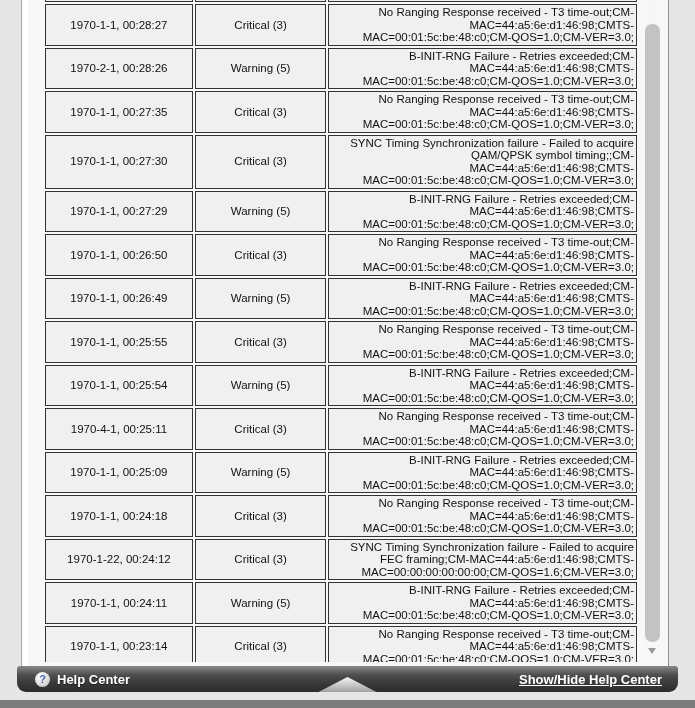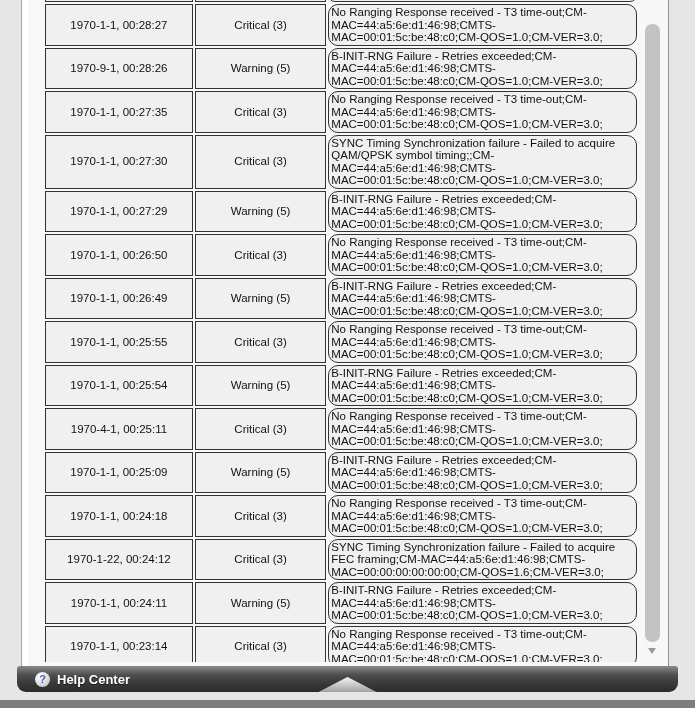--- a/index.html
+++ b/index.html
@@ -41,21 +41,21 @@
     background: #f0f0f0;
     color: #111111;
     font-size: 11.5px;
     line-height: 12.5px;
     padding: 1px 2px;
     vertical-align: middle;
     overflow: hidden;
   }
   td.c-time { width: 136px; text-align: center; }
   td.c-pri  { width: 121px; text-align: center; }
-  td.c-desc { width: 284px; text-align: left; overflow-wrap: break-word; border-radius: 10px; }
+  td.c-desc { width: 284px; text-align: right; overflow-wrap: break-word; }
   tr.partial td { height: 14px; }
 
   
   .scrollbar {
     position: absolute; left: 644px; top: 0; width: 17px; height: 661px;
     background: #f7f7f7;
   }
   .sb-thumb {
     position: absolute; left: 1px; top: 24px; width: 15px; height: 618px;
     background: #c3c3c3; border-radius: 7px;
@@ -119,21 +119,21 @@
           <td class="c-time"></td>
           <td class="c-pri"></td>
           <td class="c-desc"></td>
         </tr>
       <tr>
             <td class="c-time">1970-1-1, 00:28:27</td>
             <td class="c-pri">Critical (3)</td>
             <td class="c-desc">No Ranging Response received - T3 time-out;CM-MAC=44:a5:6e:d1:46:98;CMTS-MAC=00:01:5c:be:48:c0;CM-QOS=1.0;CM-VER=3.0;</td>
           </tr>
           <tr>
-            <td class="c-time">1970-9-1, 00:28:26</td>
+            <td class="c-time">1970-2-1, 00:28:26</td>
             <td class="c-pri">Warning (5)</td>
             <td class="c-desc">B-INIT-RNG Failure - Retries exceeded;CM-MAC=44:a5:6e:d1:46:98;CMTS-MAC=00:01:5c:be:48:c0;CM-QOS=1.0;CM-VER=3.0;</td>
           </tr>
           <tr>
             <td class="c-time">1970-1-1, 00:27:35</td>
             <td class="c-pri">Critical (3)</td>
             <td class="c-desc">No Ranging Response received - T3 time-out;CM-MAC=44:a5:6e:d1:46:98;CMTS-MAC=00:01:5c:be:48:c0;CM-QOS=1.0;CM-VER=3.0;</td>
           </tr>
           <tr>
             <td class="c-time">1970-1-1, 00:27:30</td>
@@ -203,17 +203,18 @@
     <div class="sb-thumb"></div>
     <div class="sb-down"></div>
   </div>
 
   <div class="footer-bar">
     <div class="hc-left">
       <span class="q-icon">?</span>
       <span class="hc-label">Help Center</span>
     </div>
     <div class="hc-triangle"></div>
+    <a class="hc-link">Show/Hide Help Center</a>
   </div>
 
   <div class="bottom-strip"></div>
 
 </div>
 
 </body></html>

